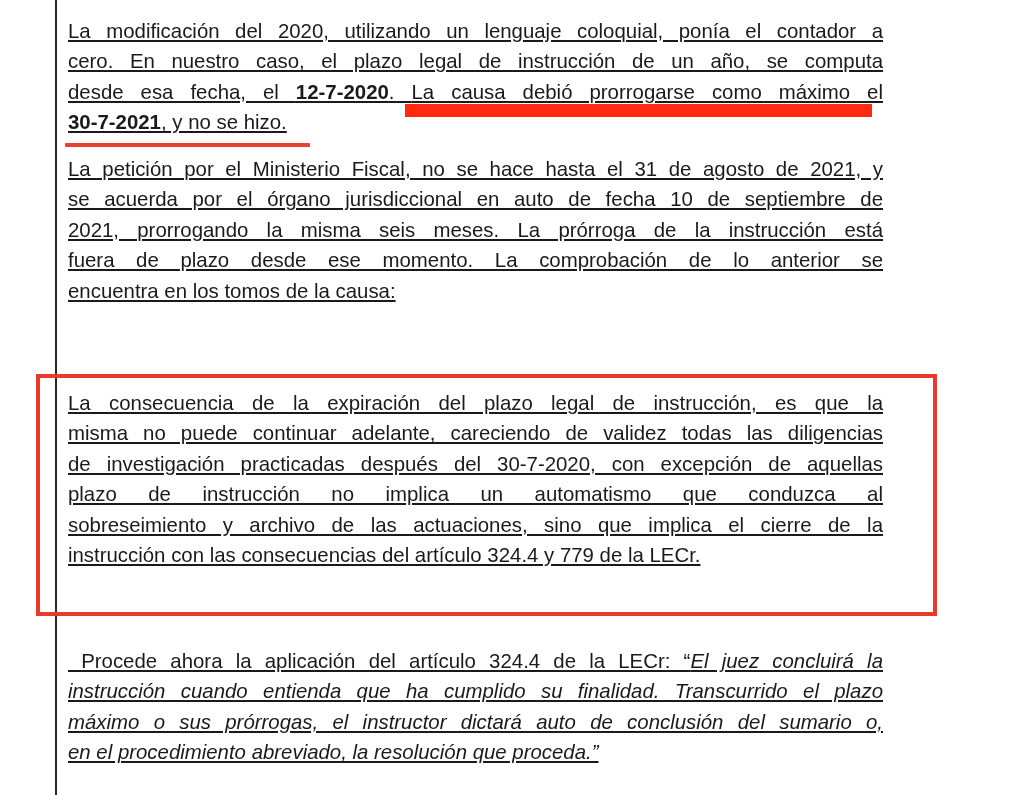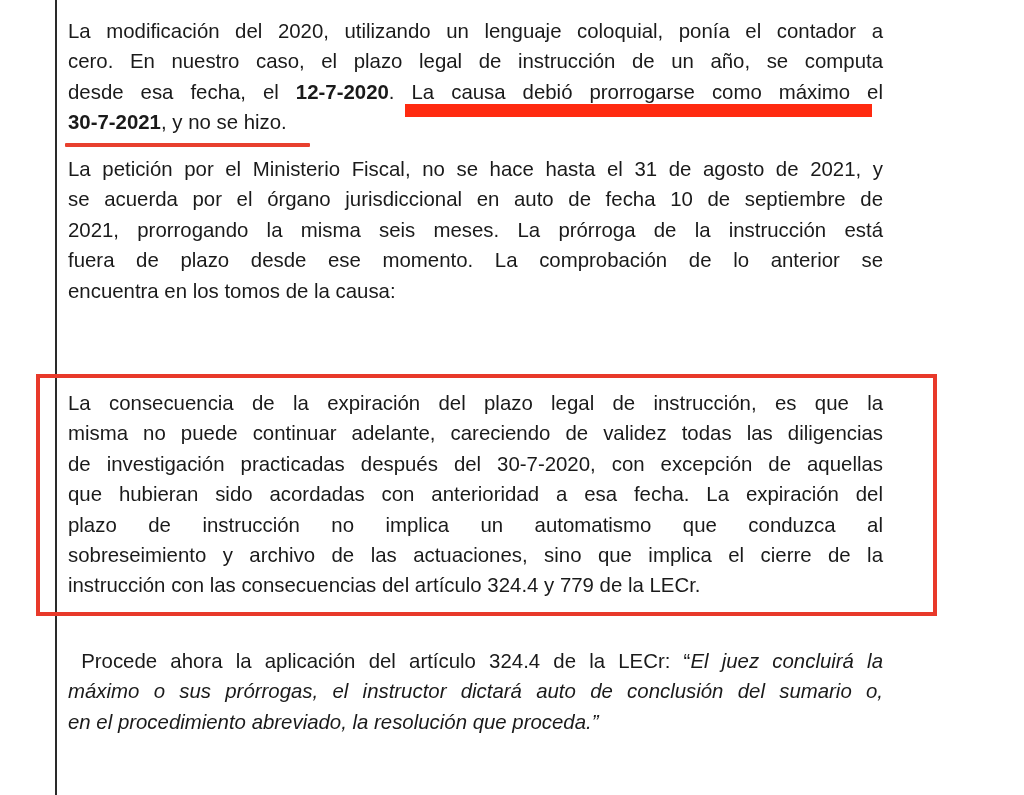--- a/index.html
+++ b/index.html
@@ -36,20 +36,21 @@
     .para i { font-style: italic; }
     #p1 { top: 16px; }
     #p2 { top: 154px; }
     #p3 { top: 388px; }
     #p4 { top: 626px; }
 
     .line {
       display: block;
       white-space: nowrap;
       text-align-last: justify;
+      text-decoration: underline;
     }
     .line.last { text-align-last: left; }
 
     .marker-thick {
       position: absolute;
       left: 405px;
       top: 104px;
       width: 467px;
       height: 13px;
       background: #ff2a10;
@@ -104,25 +105,25 @@
   <span class="line">fuera de plazo desde ese momento. La comprobación de lo anterior se</span>
   <span class="line last">encuentra en los tomos de la causa:</span>
 </div>
 
 <div class="redaction"></div>
 
 <div class="para" id="p3">
   <span class="line">La consecuencia de la expiración del plazo legal de instrucción, es que la</span>
   <span class="line">misma no puede continuar adelante, careciendo de validez todas las diligencias</span>
   <span class="line">de investigación practicadas después del 30-7-2020, con excepción de aquellas</span>
-  <span class="line">que hubieran sido acordadas con anterioridad a esa fecha. La expiración del</span>
   <span class="line">plazo de instrucción no implica un automatismo que conduzca al</span>
   <span class="line">sobreseimiento y archivo de las actuaciones, sino que implica el cierre de la</span>
   <span class="line last">instrucción con las consecuencias del artículo 324.4 y 779 de la LECr.</span>
 </div>
 
 <div class="highlight-box"></div>
 
 <div class="para" id="p4">
   <span class="line" style="white-space:pre;margin-top:20px;"><span> Procede ahora la aplicación del artículo 324.4 de la LECr: “</span><i>El juez concluirá la</i></span>
+  <i class="line">instrucción cuando entienda que ha cumplido su finalidad. Transcurrido el plazo</i>
   <i class="line">máximo o sus prórrogas, el instructor dictará auto de conclusión del sumario o,</i>
   <i class="line last">en el procedimiento abreviado, la resolución que proceda.”</i>
 </div>
 
 </body></html>

